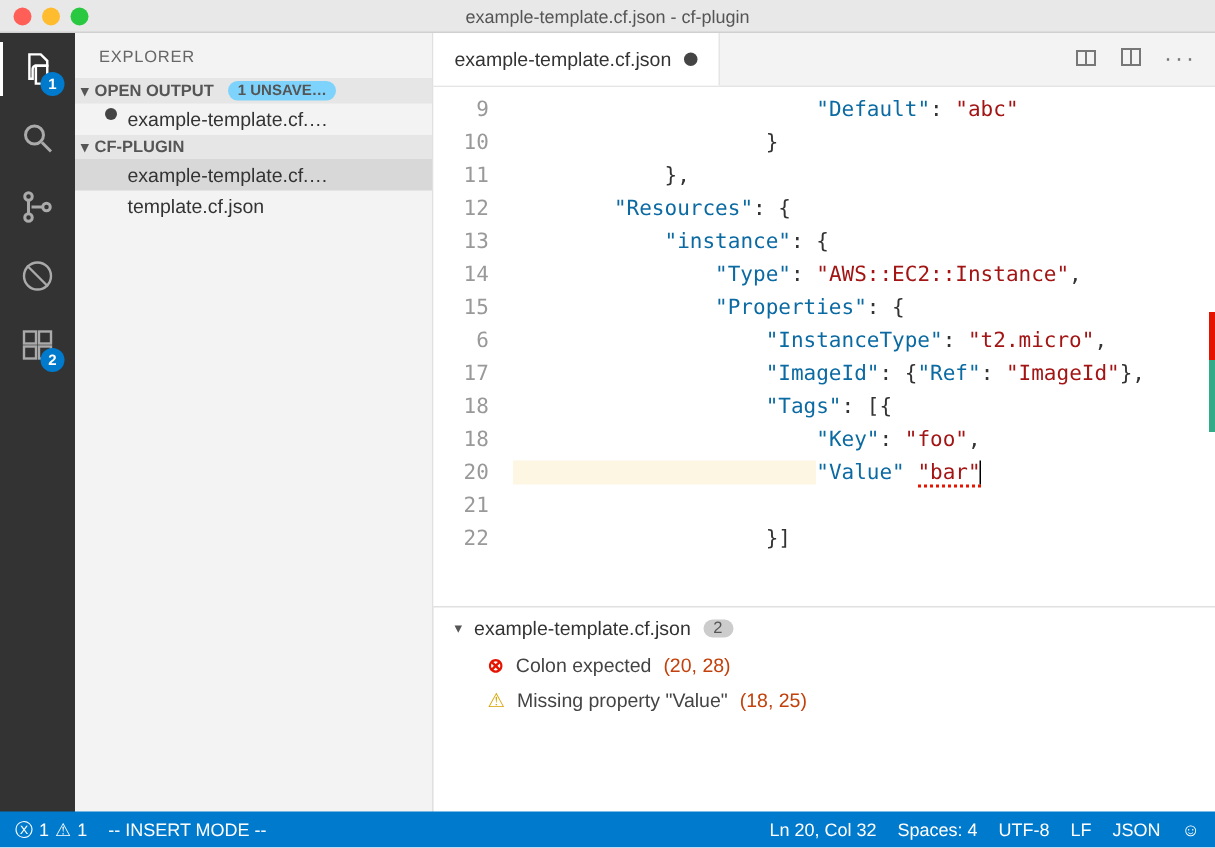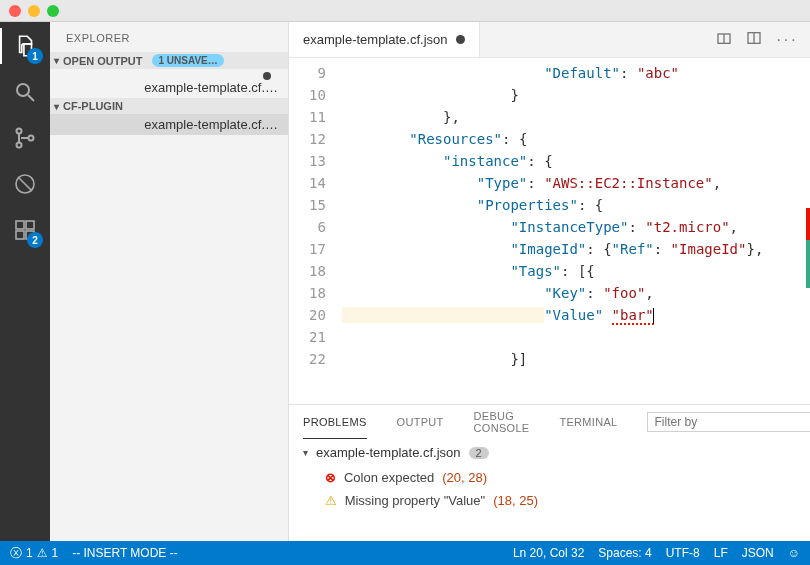--- a/index.html
+++ b/index.html
@@ -66,25 +66,25 @@
 }
 .section-head {
   display:flex; align-items:center; gap:4px;
   padding:2px 4px;
   background:#e6e6e6;
   font-size:11px; font-weight:bold; color:#555;
   cursor:pointer;
 }
 .section-head .tri { font-size:10px; color:#555;}
 .sidebar-item {
-  display:flex; align-items:flex-end;
+  display:flex; align-items:flex-start;
   padding:3px 10px 3px 20px;
   font-size:13px;
   cursor:pointer;
-  white-space:nowrap; overflow:hidden; text-overflow:ellipsis;flex-direction:column;
+  white-space:nowrap; overflow:hidden; text-overflow:ellipsis;
 }
 .sidebar-item.active { background:#d8d8d8; }
 .sidebar-item .unsaved { width:8px; height:8px; border-radius:50%; background:#444; margin-right:7px; flex-shrink:0;}
 .sidebar-item .spacer { width:15px; display:inline-block;}
 .unsaved-count {
   background:#7dd3fc; color:#555; font-size:10px; padding:1px 6px; border-radius:8px;
   margin-left:6px;
 }
 
 .editorcol { flex:1; display:flex; flex-direction:column; min-width:0; }
@@ -164,20 +164,21 @@
 </style>
 </head>
 <body>
 
 <div class="titlebar">
   <div class="traffic">
     <div class="dot red"></div>
     <div class="dot yellow"></div>
     <div class="dot green"></div>
   </div>
+  <div class="title-text">example-template.cf.json - cf-plugin</div>
 </div>
 
 <div class="main">
 
   <div class="activitybar">
     <div class="activity-icon active">
       <svg width="26" height="26" viewBox="0 0 24 24" fill="none" stroke="currentColor" stroke-width="1.5">
           <path d="M7 3h7l4 4v3H11a2 2 0 0 0-2 2v6H7z"></path>
           <path d="M11 10h7v11h-7z"></path>
         </svg>
@@ -227,20 +228,24 @@
       <span>example-template.cf.…</span>
     </div>
 
     <div class="section-head">
       <span class="tri">▾</span>
       <span>CF-PLUGIN</span>
     </div>
     <div class="sidebar-item active">
       <span class="spacer"></span>
       <span>example-template.cf.…</span>
+    </div>
+    <div class="sidebar-item">
+      <span class="spacer"></span>
+      <span>template.cf.json</span>
     </div>
   </div>
 
   <div class="editorcol">
 
     <div class="tabbar">
       <div class="tab">
         <span>example-template.cf.json</span>
         <span class="close-dot"></span>
       </div>
@@ -291,27 +296,20 @@
           <div>                    <span class="tok-key">"Tags"</span>: <span class="tok-brace">[{</span></div>
           <div>                        <span class="tok-key">"Key"</span>: <span class="tok-str">"foo"</span>,</div>
           <div><span class="tok-hl">                        </span><span class="tok-key">"Value"</span> <span class="tok-str err-underline">"bar"</span><span class="cursor"></span></div>
           <div></div>
           <div>                    <span class="tok-brace">}]</span></div>
         </div>
       <div class="minimap-stripe"></div>
     </div>
 
     <div class="panel">
-      <div class="panel-tabs">
-        <span class="panel-tab active">PROBLEMS</span>
-        <span class="panel-tab">OUTPUT</span>
-        <span class="panel-tab">DEBUG CONSOLE</span>
-        <span class="panel-tab">TERMINAL</span>
-        <input class="panel-filter" placeholder="Filter by" style="">
-      </div>
       <div class="problem-file">
         <span class="tri">▾</span>
         <span>example-template.cf.json</span>
         <span class="count-badge">2</span>
       </div>
       <div id="problems-list">
           <div class="problem-item">
             <span class="icon-err">⊗</span>
             <span>Colon expected</span>
             <span class="loc">(20, 28)</span>

